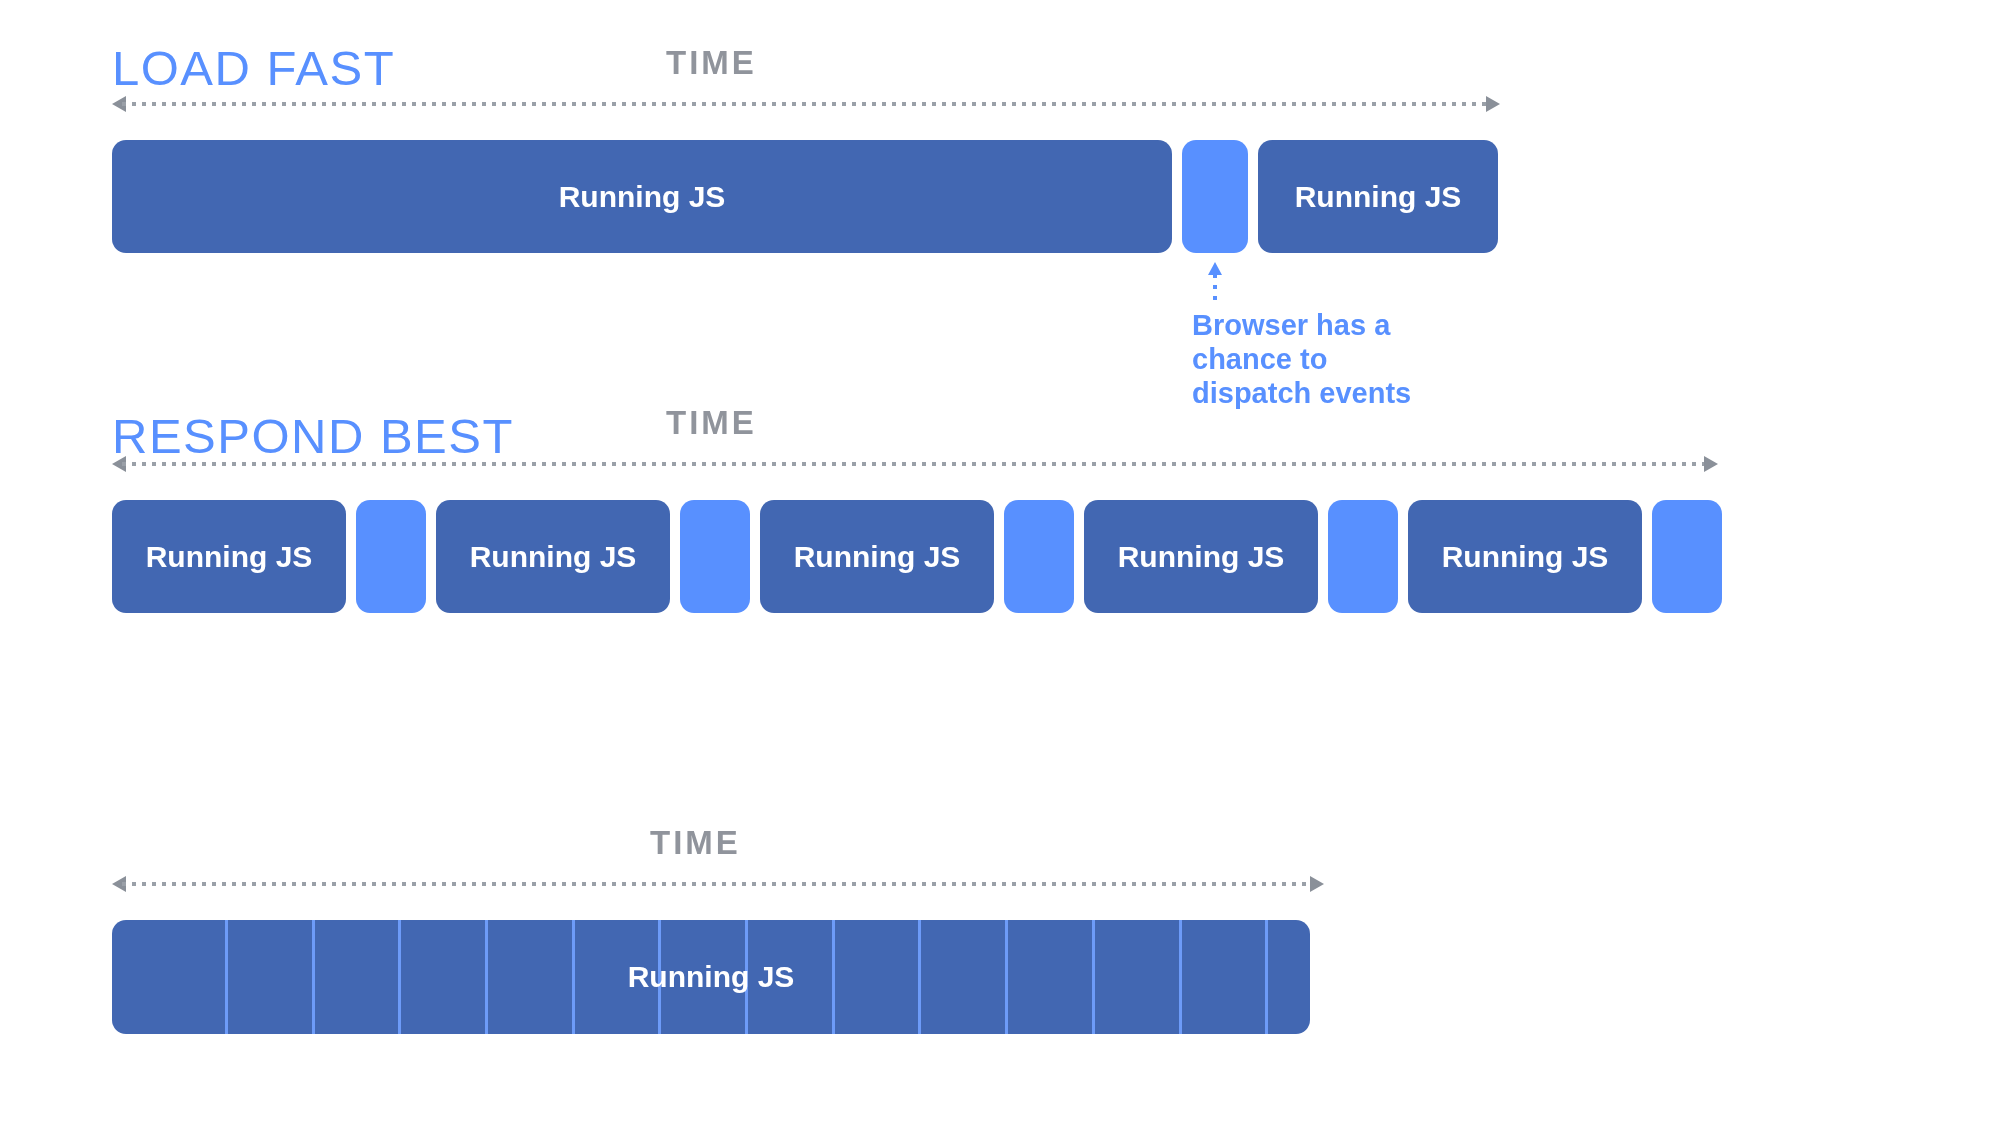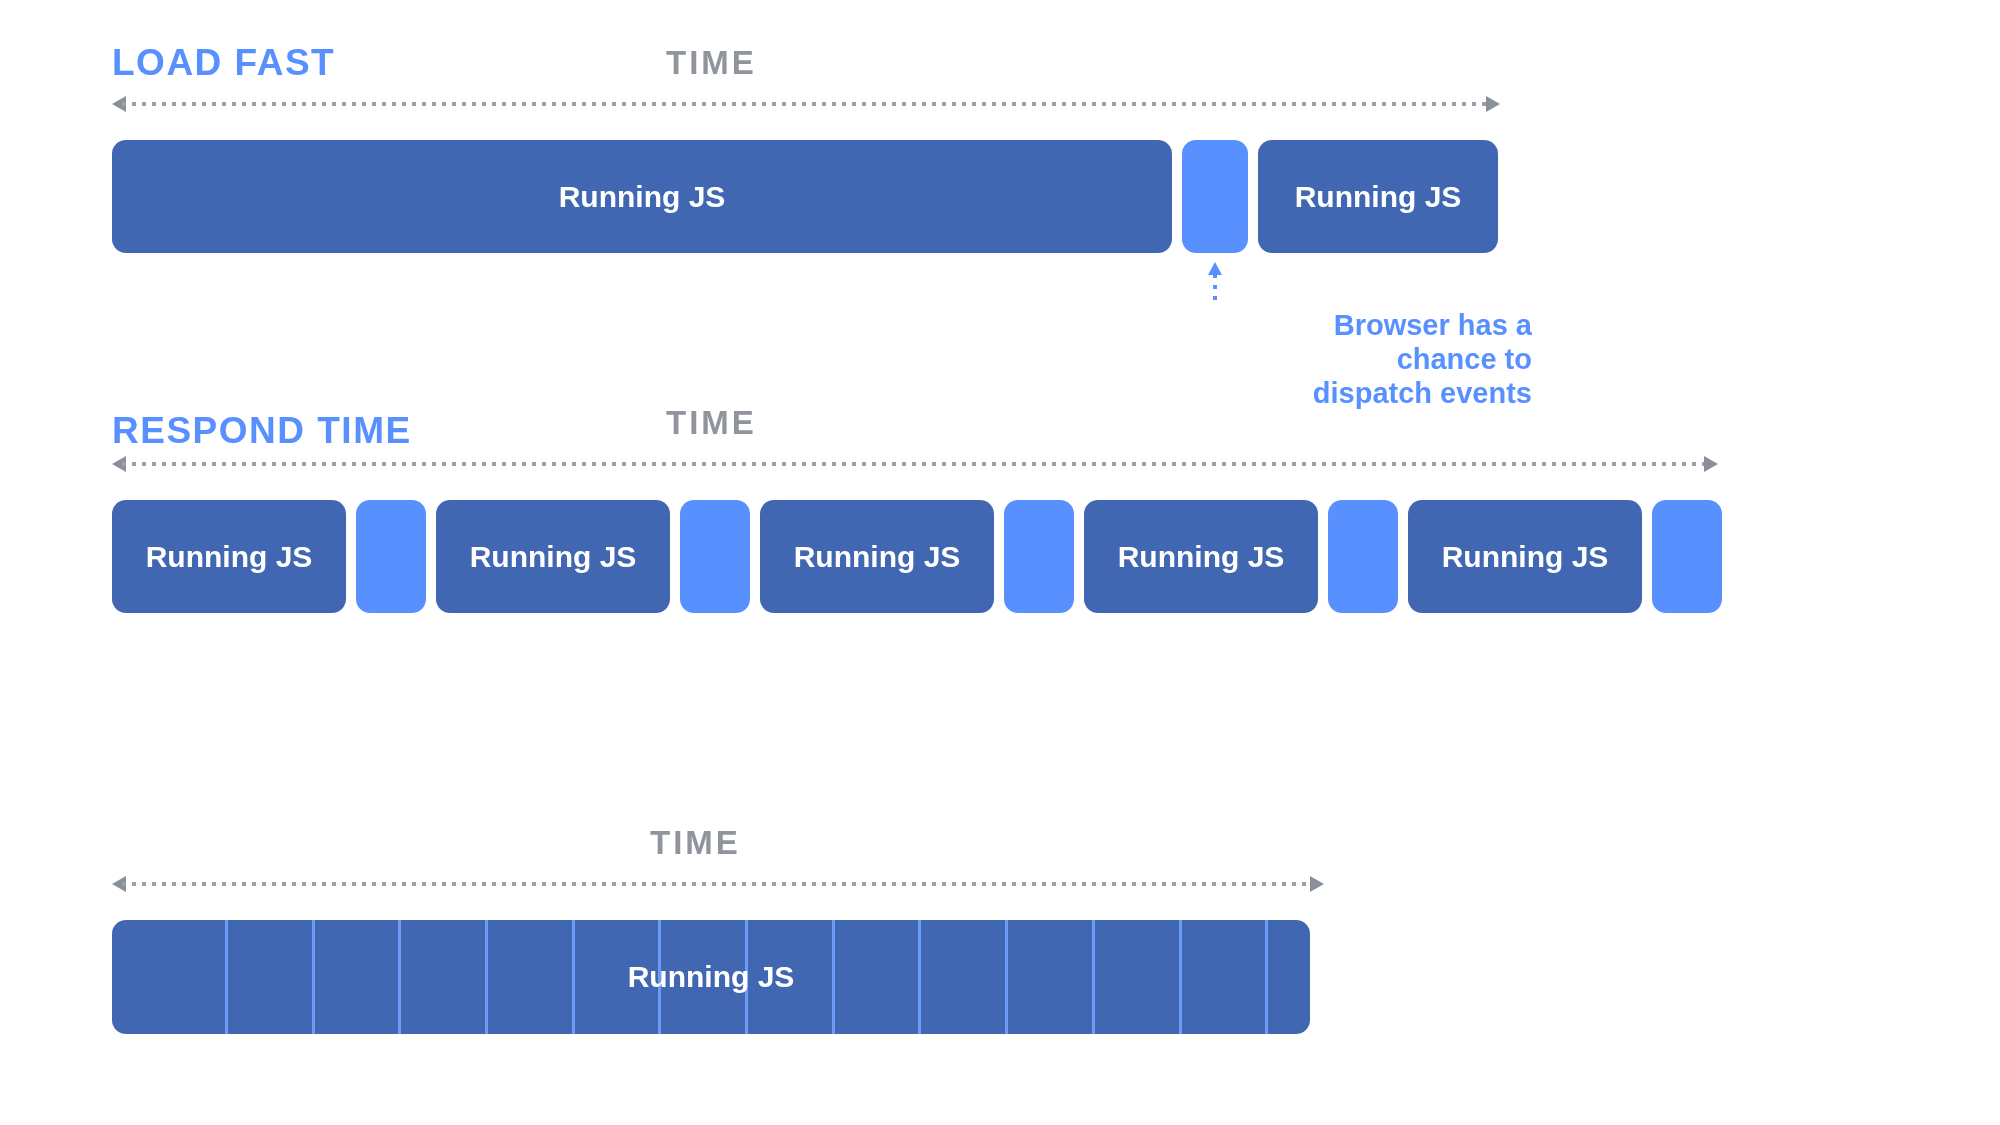--- a/index.html
+++ b/index.html
@@ -11,21 +11,21 @@
     --axis-head:#8A9099;
     --segment-divider:#6D9BF8;
   }
   html,body{margin:0;padding:0;background:#ffffff;}
   .canvas{
     position:relative;width:2000px;height:1125px;background:#ffffff;overflow:hidden;
     font-family:"Liberation Sans",sans-serif;
   }
   .section-title{
     position:absolute;margin:0;
-    font-size:37px;font-weight:700;letter-spacing:1.5px;
+    font-size:49px;font-weight:400;letter-spacing:1.5px;
     color:var(--heading-blue);line-height:1;white-space:nowrap;
   }
   .time-label{
     position:absolute;
     font-size:33px;font-weight:700;letter-spacing:3px;
     color:var(--time-gray);line-height:1;white-space:nowrap;
   }
   
   .axis{position:absolute;height:16px;}
   .axis .dots{
@@ -99,25 +99,25 @@
       <div class="block gap" style="width: 66px;"></div>
       <div class="block js" style="width: 240px;">
         <span class="block-label">Running JS</span>
       </div>
     </div>
 
   <div class="v-arrow" style="left:1206px;top:262px;height:44px;">
     <span class="head-up"></span>
     <span class="stem"></span>
   </div>
-  <div class="note" style="left:1232px;top:308px;width:300px;text-align:right;">Browser has a
+  <div class="note" style="left:1192px;top:308px;width:300px;">Browser has a
 chance to
 dispatch events</div>
 
-  <h2 class="section-title" style="left:112px;top:412px;">RESPOND TIME</h2>
+  <h2 class="section-title" style="left:112px;top:412px;">RESPOND BEST</h2>
   <span class="time-label" style="left:666px;top:406px;">TIME</span>
 
   <div class="axis" style="left:112px;top:456px;width:1606px;">
     <span class="head-left"></span>
     <span class="dots"></span>
     <span class="head-right"></span>
   </div>
 
   <div class="track" style="left:112px;top:500px;height:113px;">
       <div class="block js" style="width: 234px;">

